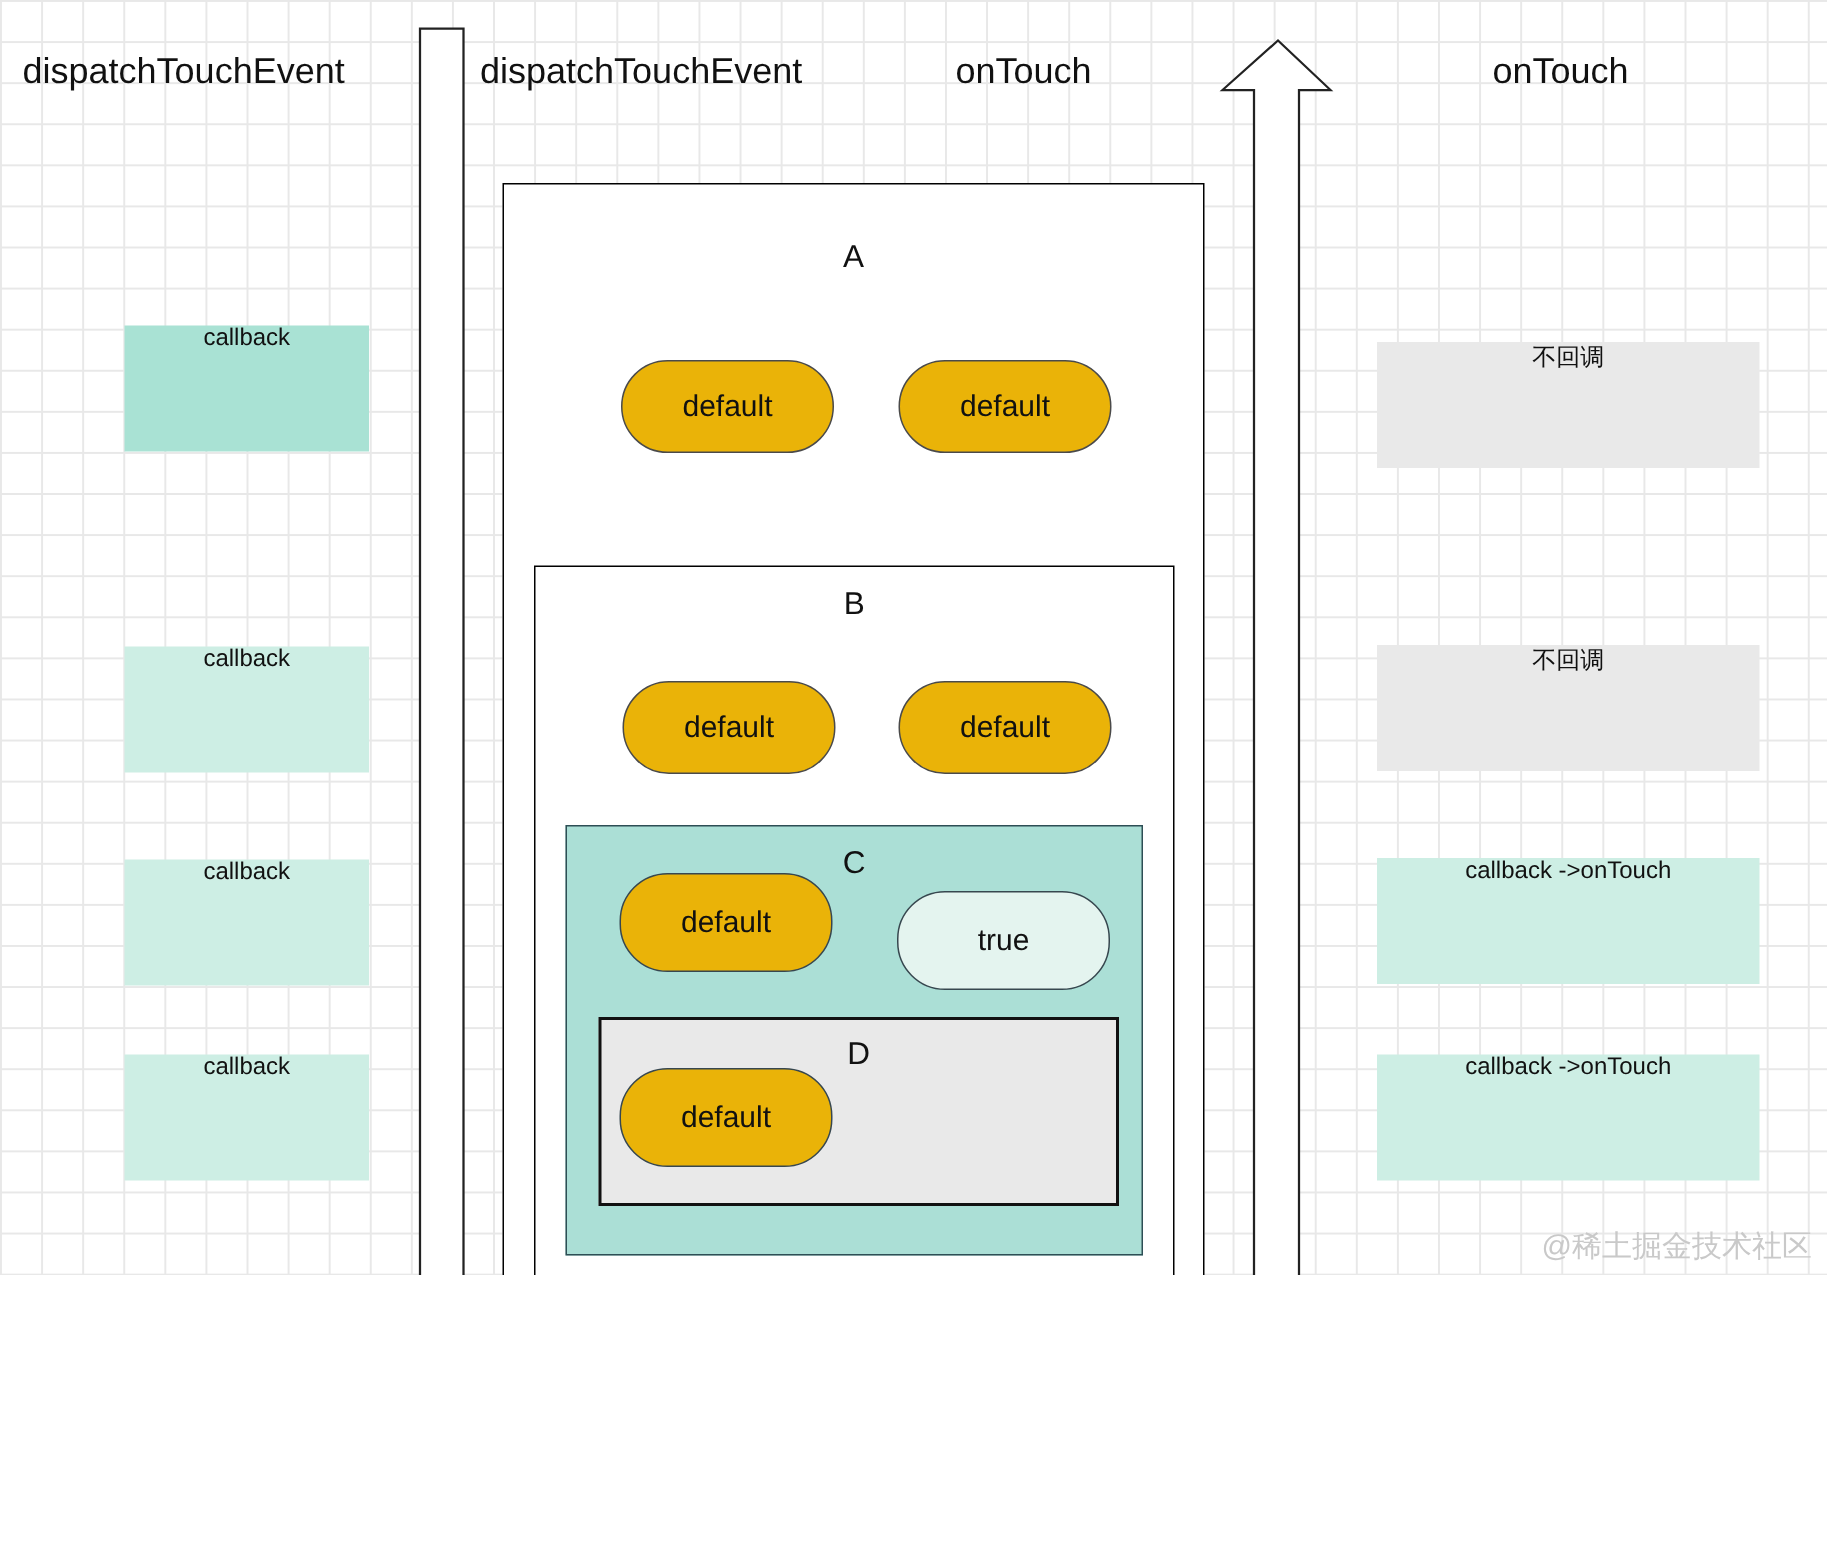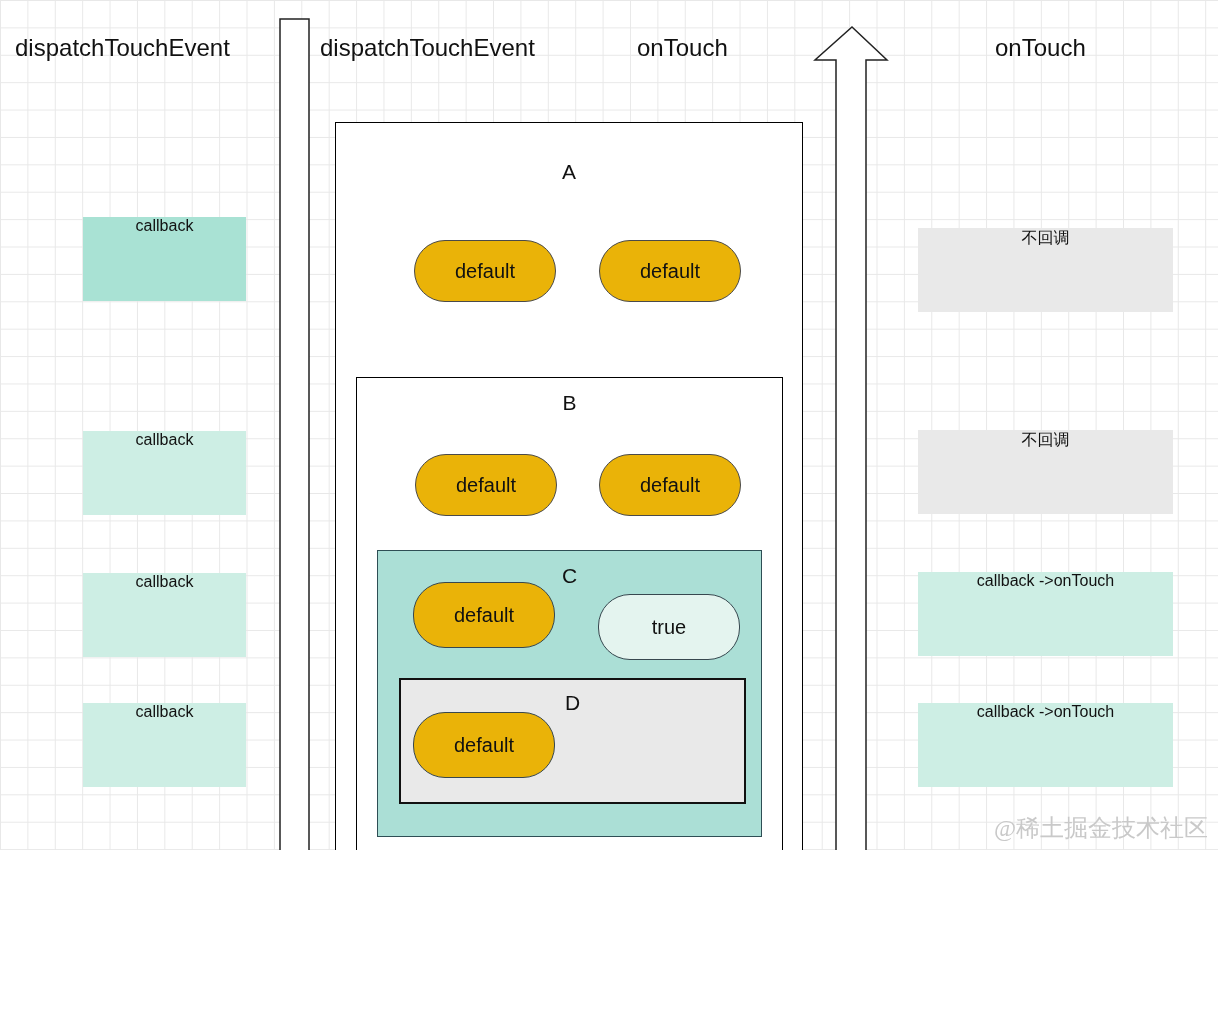--- a/index.html
+++ b/index.html
@@ -55,22 +55,22 @@
   }
   .pill-cd{border:1.5px solid #37474f;height:66px;}
   #pill-a1{left:78px;top:117px;} #pill-a2{left:263px;top:117px;}
   #pill-b1{left:58px;top:76px;}  #pill-b2{left:242px;top:76px;}
   #pill-c1{left:35px;top:31px;}  #pill-c2{left:220px;top:31px;background:var(--mint-pill,#e4f4ef);margin-top:12px;}
   #pill-d1{left:12px;top:32px;}  #pill-d2{left:198px;top:32px;background:var(--gray-fill,#e9e9e9);}
   
   #arrow-layer{left:0;top:0;width:1218px;height:1033px;pointer-events:none;}
   
   #watermark{
-    right:10px;bottom:6px;font-size:24px;
-    color:var(--watermark,#c9c9c9);white-space:nowrap;font-family:Liberation Serif, serif;
+    right:10px;bottom:6px;font-size:20px;
+    color:var(--watermark,#c9c9c9);white-space:nowrap;
   }
 </style>
 </head>
 <body>
 
 <div id="stage">
 
   <div class="abs lane-label" id="lbl-dispatch-outer">dispatchTouchEvent</div>
   <div class="abs lane-label" id="lbl-dispatch-inner">dispatchTouchEvent</div>
   <div class="abs lane-label" id="lbl-ontouch-inner">onTouch</div>

